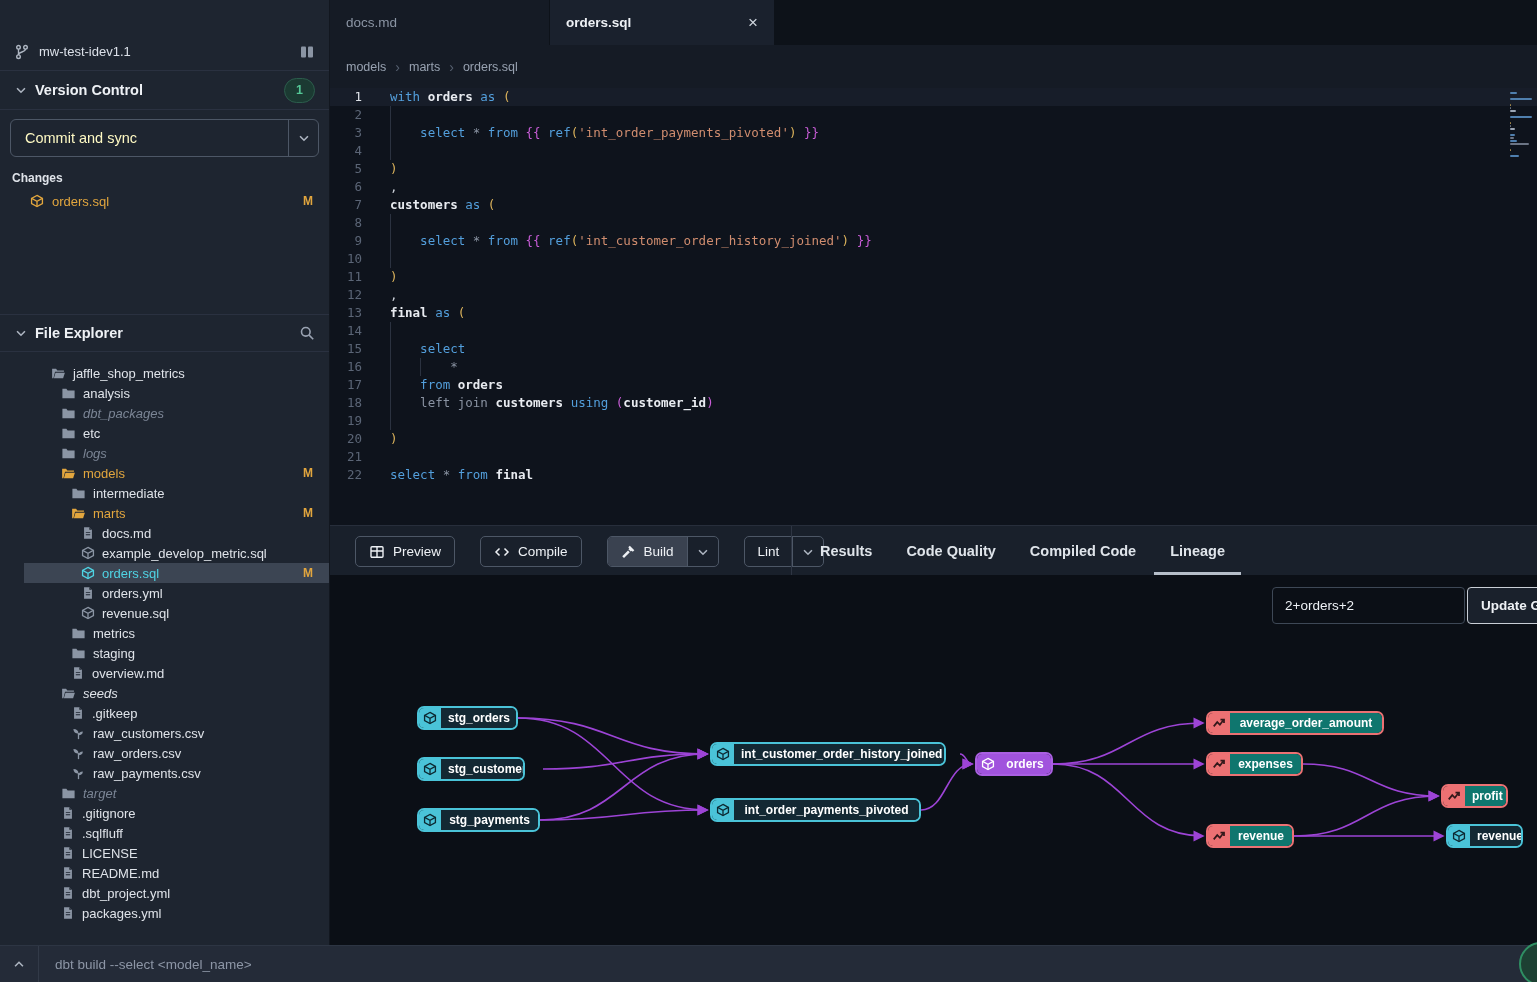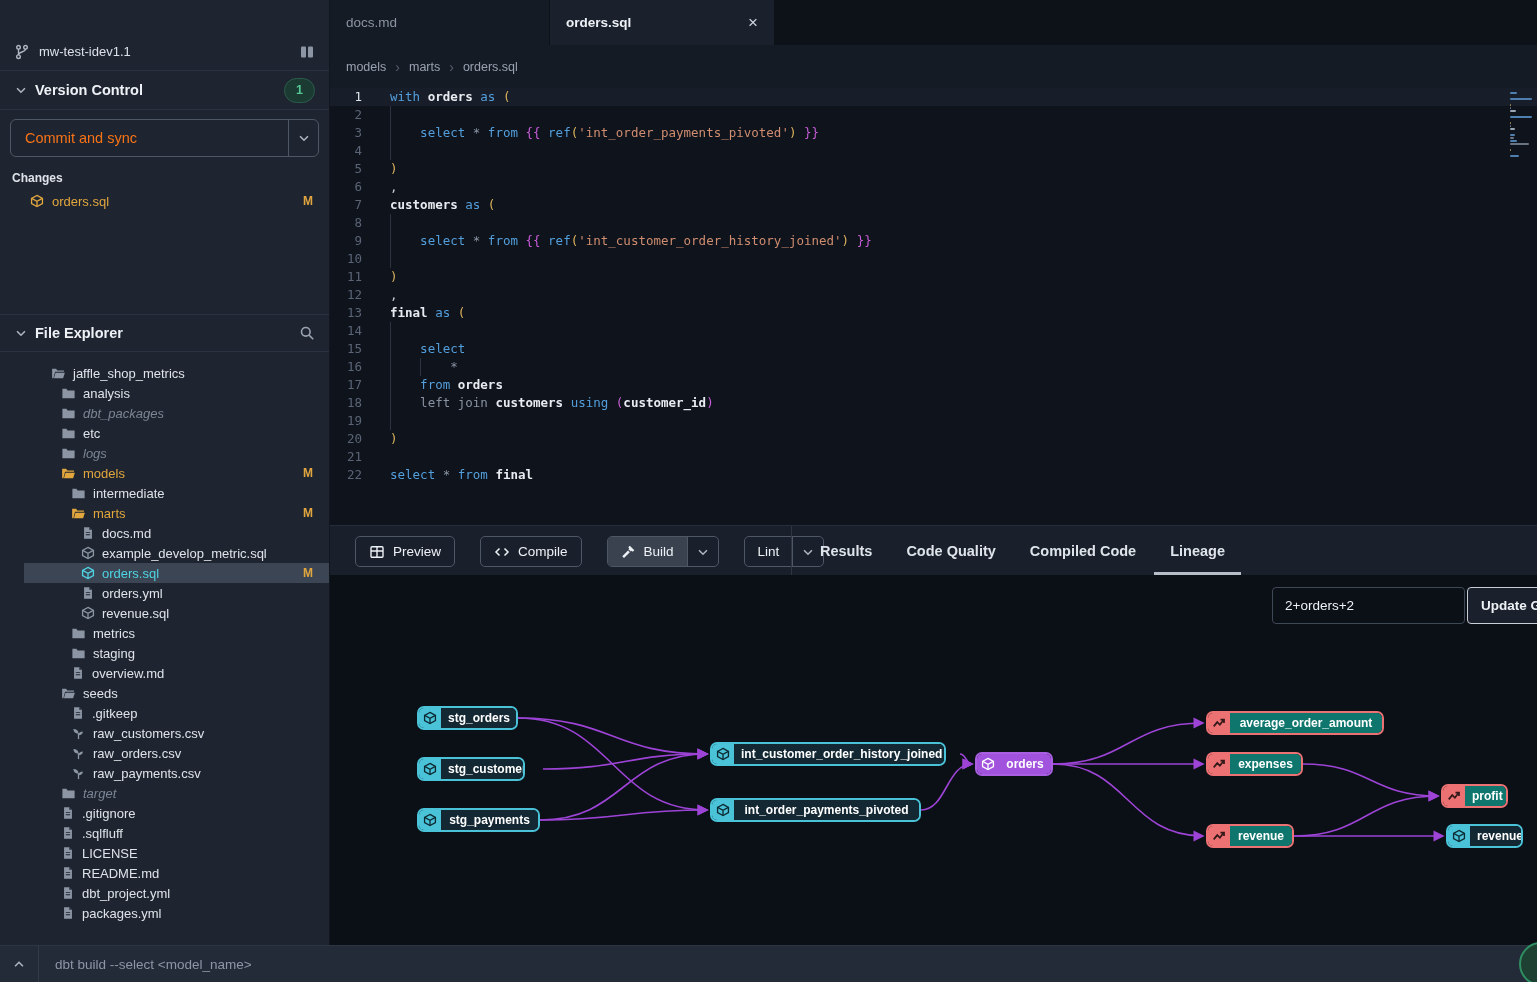--- a/index.html
+++ b/index.html
@@ -8,21 +8,21 @@
 
   
   .sidebar { position:absolute; left:0; top:0; width:330px; height:945px; background:#1e2530; border-right:1px solid #12171f; }
   .sb-top { height:38px; border-bottom:1px solid #2a3140; display:flex; align-items:center; padding:0 14px; gap:9px;margin-top:33px; }
   .sb-top .label { font-size:13px; color:#dbe0e8; }
   .icon-btn { margin-left:auto; color:#8b95a4; display:flex; }
   .vc-header { height:39px; border-bottom:1px solid #2a3140; display:flex; align-items:center; padding:0 14px; gap:7px; font-weight:bold; font-size:14.5px; color:#eef1f5; }
   .chev { color:#aeb6c2; display:flex; }
   .badge-pill { margin-left:auto; width:31px; height:25px; border-radius:13px; background:#1b3a32; border:1px solid #2c5c4c; color:#54c796; display:flex; align-items:center; justify-content:center; font-size:12.5px; font-weight:bold; }
   .commit-btn { margin:9px 10px 0; height:38px; border:1px solid #4d5766; border-radius:6px; display:flex; align-items:center; }
-  .commit-main { flex:1; padding:0 14px; font-size:14.5px; color:#f97316; }
+  .commit-main { flex:1; padding:0 14px; font-size:14.5px; color:#fef9c3; }
   .commit-chevseg { width:30px; align-self:stretch; border-left:1px solid #4d5766; display:flex; align-items:center; justify-content:center; color:#aeb6c2; }
   .changes-label { margin:14px 0 5px 12px; font-size:12px; font-weight:bold; color:#dfe3e9; }
   .change-item { height:22px; display:flex; align-items:center; padding:0 16px 0 30px; gap:8px; font-size:13px; color:#e2a63e; }
   .change-item .ticon { color:#e2a63e; display:flex; }
   .m-badge { margin-left:auto; font-weight:bold; font-size:12px; color:#e2a63e; font-style:normal; }
   .fe-header { position:absolute; top:314px; left:0; right:0; height:38px; border-top:1px solid #2a3140; border-bottom:1px solid #2a3140; display:flex; align-items:center; padding:0 14px; gap:7px; font-weight:bold; font-size:14.5px; color:#eef1f5; }
   .fe-search { margin-left:auto; color:#9aa3b2; display:flex; }
   .tree { position:absolute; top:353px; bottom:0; left:0; right:0; padding-top:10px; overflow:hidden;margin-left:24px; }
   .tree-row { height:20px; display:flex; align-items:center; gap:7px; font-size:13px; color:#dfe3e9; padding-right:16px; }
   .tree-row .ticon { color:#8b95a4; display:flex; flex:none; }
@@ -295,21 +295,21 @@
       </div>
       <div class="tree-row" style="padding-left: 47px;">
         <span class="ticon">
           <svg width="14" height="14" viewBox="0 0 16 16" xmlns="http://www.w3.org/2000/svg">
             <path fill="currentColor" d="M3.5 1.3h6l3 3V14.7h-9z"></path>
             <path fill="#1e2530" d="M9.5 1.3v3h3zM5.5 7h5v1.1h-5zM5.5 9.5h5v1.1h-5z"></path>
           </svg>
         </span>
         <span>overview.md</span>
       </div>
-      <div class="tree-row" style="padding-left: 37px;">
+      <div class="tree-row" style="padding-left: 37px; font-style: italic;">
         <span class="ticon">
           <svg width="15" height="15" viewBox="0 0 16 16" xmlns="http://www.w3.org/2000/svg">
             <path fill="currentColor" d="M1.2 3h4.2l1.4 1.8h7v1.4H4.3L2.6 13H1.2z"></path>
             <path fill="currentColor" d="M4.8 7.2h10l-1.9 5.8H3.1z"></path>
           </svg>
         </span>
         <span>seeds</span>
       </div>
       <div class="tree-row" style="padding-left: 47px;">
         <span class="ticon">

